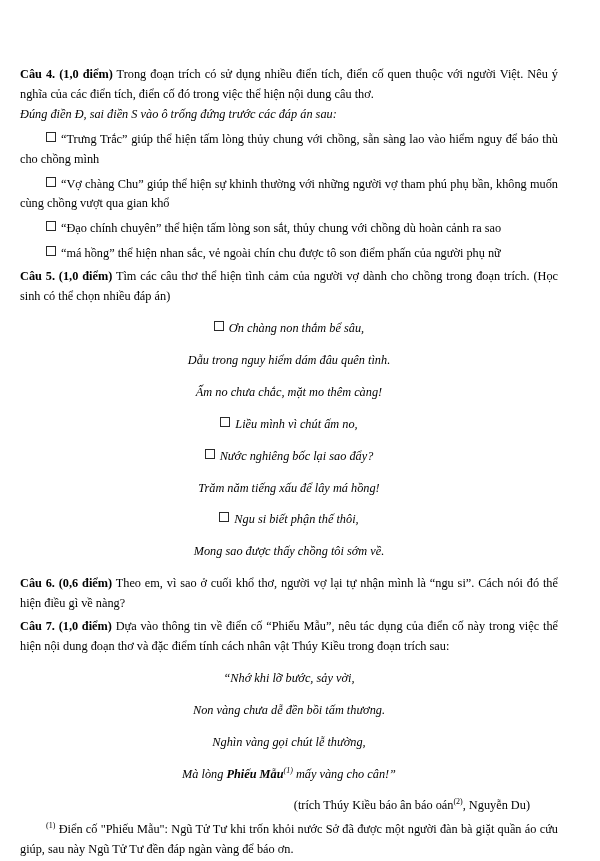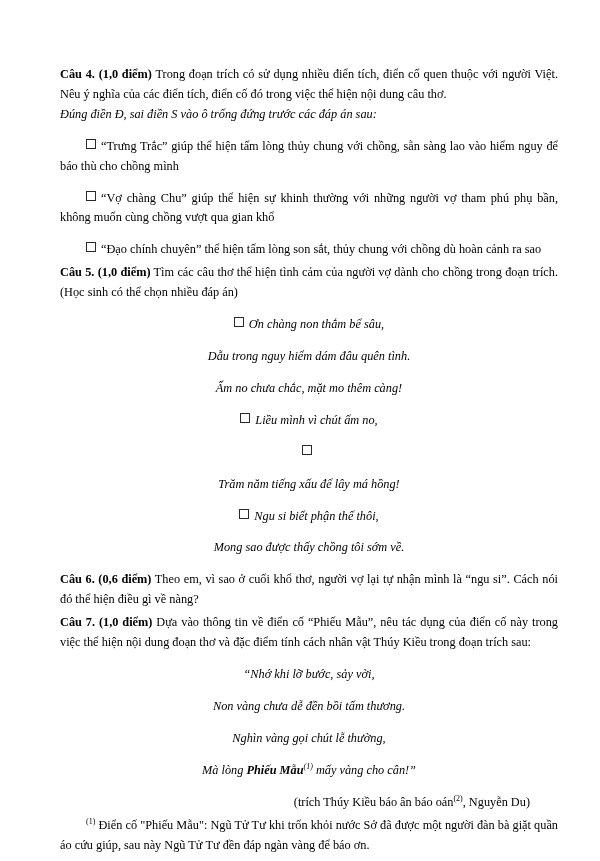--- a/index.html
+++ b/index.html
@@ -13,41 +13,41 @@
     font-family: "Liberation Serif", "DejaVu Serif", serif;
     color: #000000;
     font-size: 12.3px;
     line-height: 1.62;
     -webkit-font-smoothing: antialiased;
   }
   .page {
     box-sizing: border-box;
     width: 600px;
     height: 861px;
-    padding: 62px 42px 40px 60px;
+    padding: 62px 42px 40px 20px;
     position: relative;
   }
   p {
     margin: 0 0 0 0;
     text-align: justify;
     text-justify: inter-word;
   }
   .q {
     margin-top: 3px;
   }
   .qlabel {
     font-weight: bold;
   }
   .bolditalic {
     font-weight: normal;
     font-style: italic;
   }
   .checkline {
     text-indent: 26px;
-    margin-top: 12px;
+    margin-top: 5px;
   }
   .box {
     display: inline-block;
     width: 8px;
     height: 8px;
     border: 1px solid #2a2a2a;
     margin-right: 5px;
     vertical-align: 1px;
   }
   .verse {
@@ -92,37 +92,40 @@
 
   <p class="checkline">
     <span class="box"></span><span>“Trưng Trắc” giúp thể hiện tấm lòng thủy chung với chồng, sẵn sàng lao vào hiểm nguy để báo thù cho chồng mình</span>
   </p>
   <p class="checkline">
     <span class="box"></span><span>“Vợ chàng Chu” giúp thể hiện sự khinh thường với những người vợ tham phú phụ bần, không muốn cùng chồng vượt qua gian khổ</span>
   </p>
   <p class="checkline">
     <span class="box"></span><span>“Đạo chính chuyên” thể hiện tấm lòng son sắt, thủy chung với chồng dù hoàn cảnh ra sao</span>
   </p>
+  <p class="checkline">
+    <span class="box"></span><span>“má hồng” thể hiện nhan sắc, vẻ ngoài chín chu được tô son điểm phấn của người phụ nữ</span>
+  </p>
 
   <p class="q">
     <span class="qlabel">Câu 5. (1,0 điểm)</span><span> Tìm các câu thơ thể hiện tình cảm của người vợ dành cho chồng trong đoạn trích. (Học sinh có thể chọn nhiều đáp án)</span>
   </p>
 
   <div class="verse-block verse-first">
     <p class="verse"><span class="box"></span><span>Ơn chàng non thắm bể sâu,</span></p>
     <p class="verse">Dẫu trong nguy hiểm dám đâu quên tình.</p>
   </div>
 
   <div class="verse-block">
     <p class="verse">Ấm no chưa chắc, mặt mo thêm càng!</p>
     <p class="verse"><span class="box"></span><span>Liều mình vì chút ấm no,</span></p>
   </div>
 
   <div class="verse-block">
-    <p class="verse"><span class="box"></span></p>
+    <p class="verse"><span class="box"></span><span>Nước nghiêng bốc lại sao đẩy?</span></p>
     <p class="verse">Trăm năm tiếng xấu để lây má hồng!</p>
   </div>
 
   <div class="verse-block">
     <p class="verse"><span class="box"></span><span>Ngu si biết phận thế thôi,</span></p>
     <p class="verse">Mong sao được thấy chồng tôi sớm về.</p>
   </div>
 
   <p class="q" style="margin-top:9px">
     <span class="qlabel">Câu 6. (0,6 điểm)</span><span> Theo em, vì sao ở cuối khổ thơ, người vợ lại tự nhận mình là “ngu si”. Cách nói đó thể hiện điều gì về nàng?</span>

